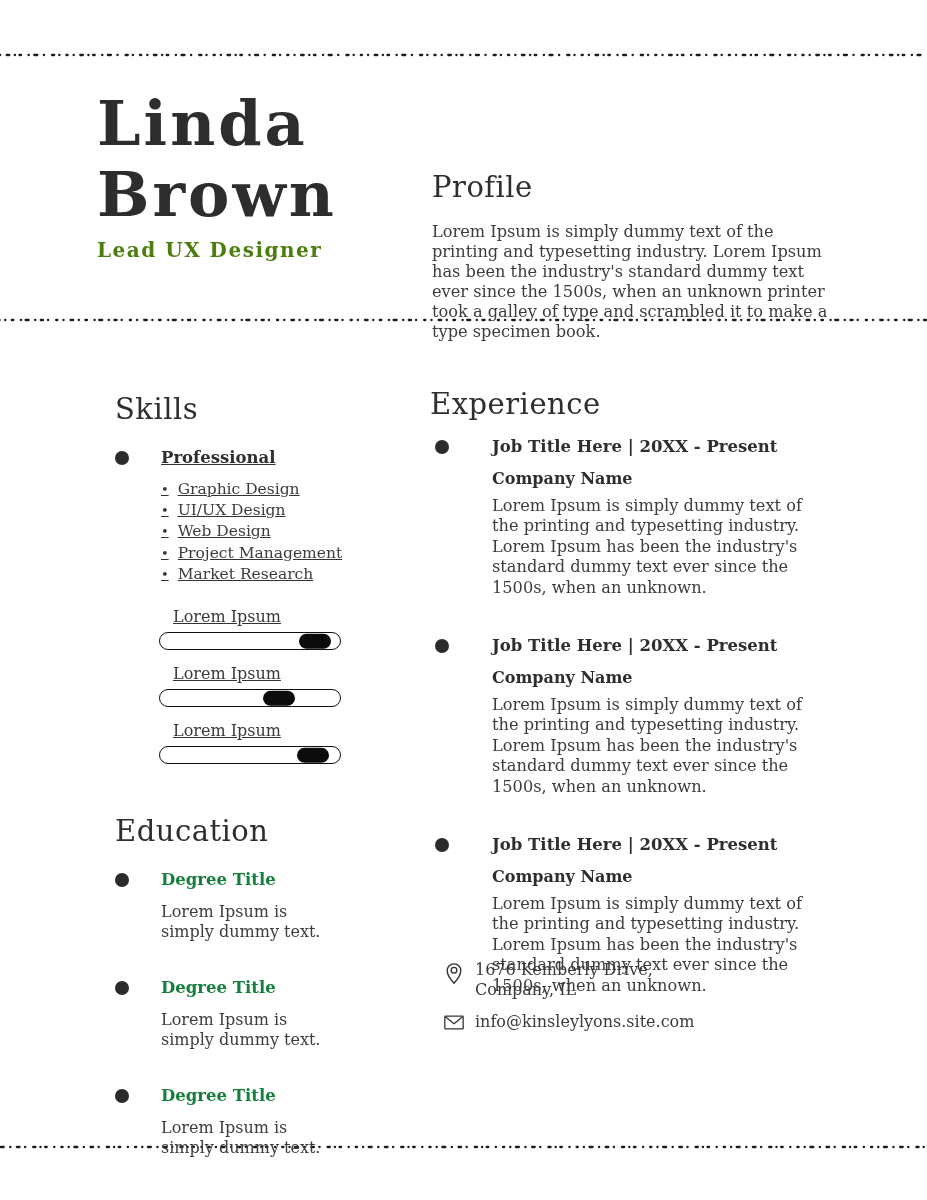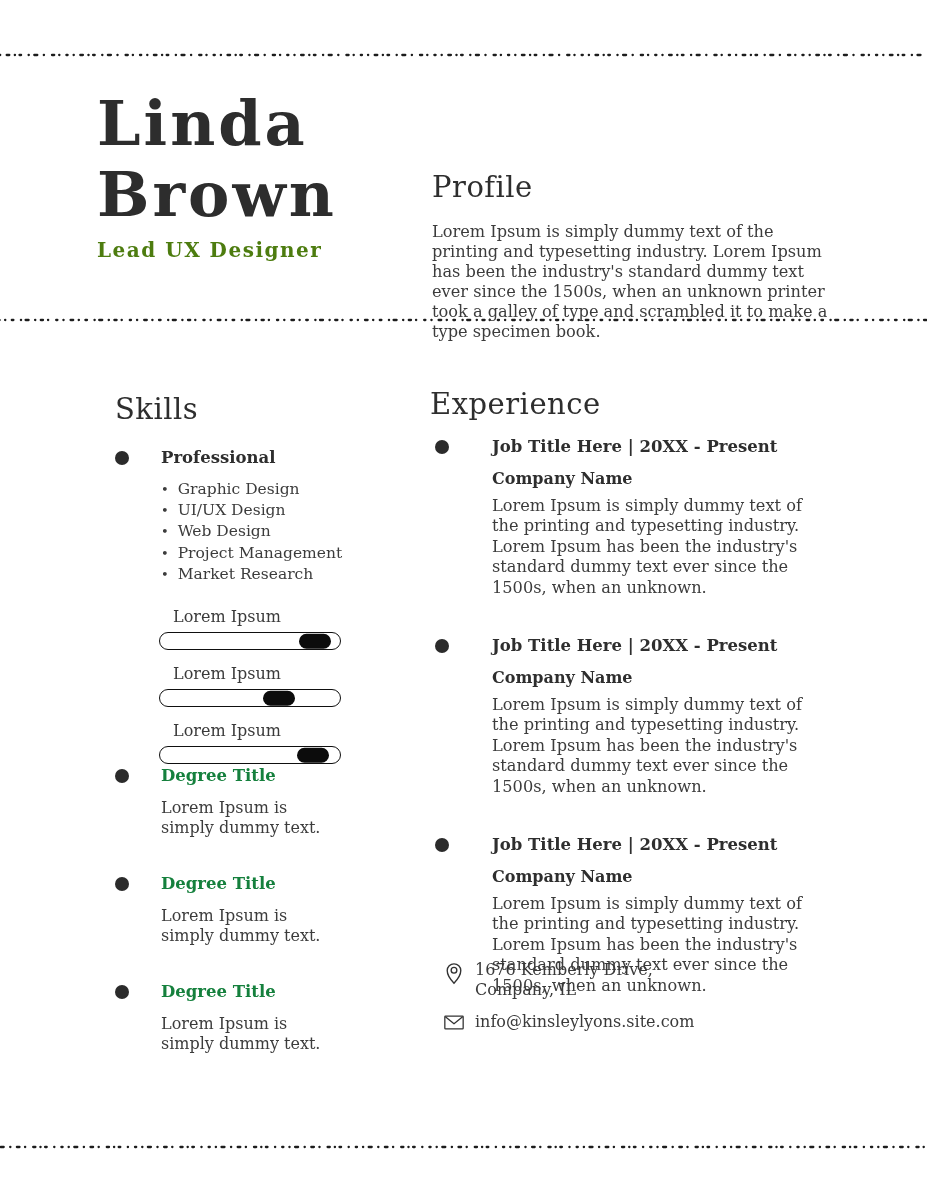--- a/index.html
+++ b/index.html
@@ -60,21 +60,21 @@
     flex: 0 0 14px;
     width: 14px; height: 14px;
     margin-top: 3px;
     border-radius: 50%;
     background: #2b2b2b;
   }
 
   
   .skills-block { position: absolute; left: 115px; top: 344px; width: 300px; }
   .skills-block .section-heading { margin-bottom: 22px; }
-  .skills-content { margin-left: 32px; }
+  .skills-content { margin-left: 32px; text-decoration: underline; }
   .category-title { font-size: 16.5px; font-weight: 700; color: #2e2e2e; }
   .skill-list { list-style: none; margin-top: 12px; }
   .skill-list li {
     font-size: 15.5px;
     line-height: 20.2px;
     color: #3c3c3c;
   }
   .skill-list li::before {
     content: "\2022";
     font-size: 13px;
@@ -196,20 +196,21 @@
             <div class="slider-track">
               <span class="slider-thumb" style="left: calc(85% - 16px);"></span>
             </div>
           </div>
         </div>
       </div>
     </div>
   </section>
 
   <section class="education-block">
+    <h2 class="section-heading">Education</h2>
     <div class="bullet-row education-entry">
       <span class="big-bullet"></span>
       <div class="education-content">
         <div class="degree-title">Degree Title</div>
         <div class="degree-desc">Lorem Ipsum is simply dummy text.</div>
       </div>
     </div>
     <div class="bullet-row education-entry">
       <span class="big-bullet"></span>
       <div class="education-content">

